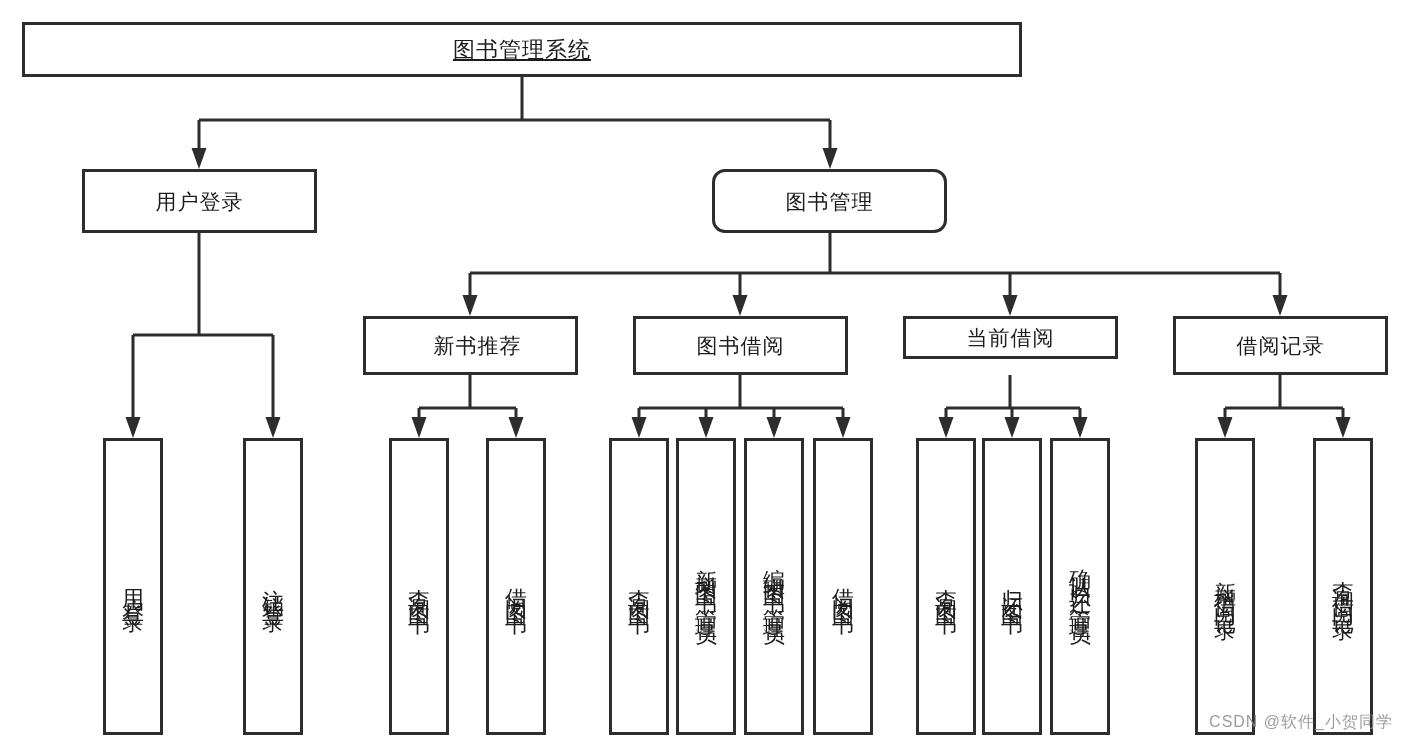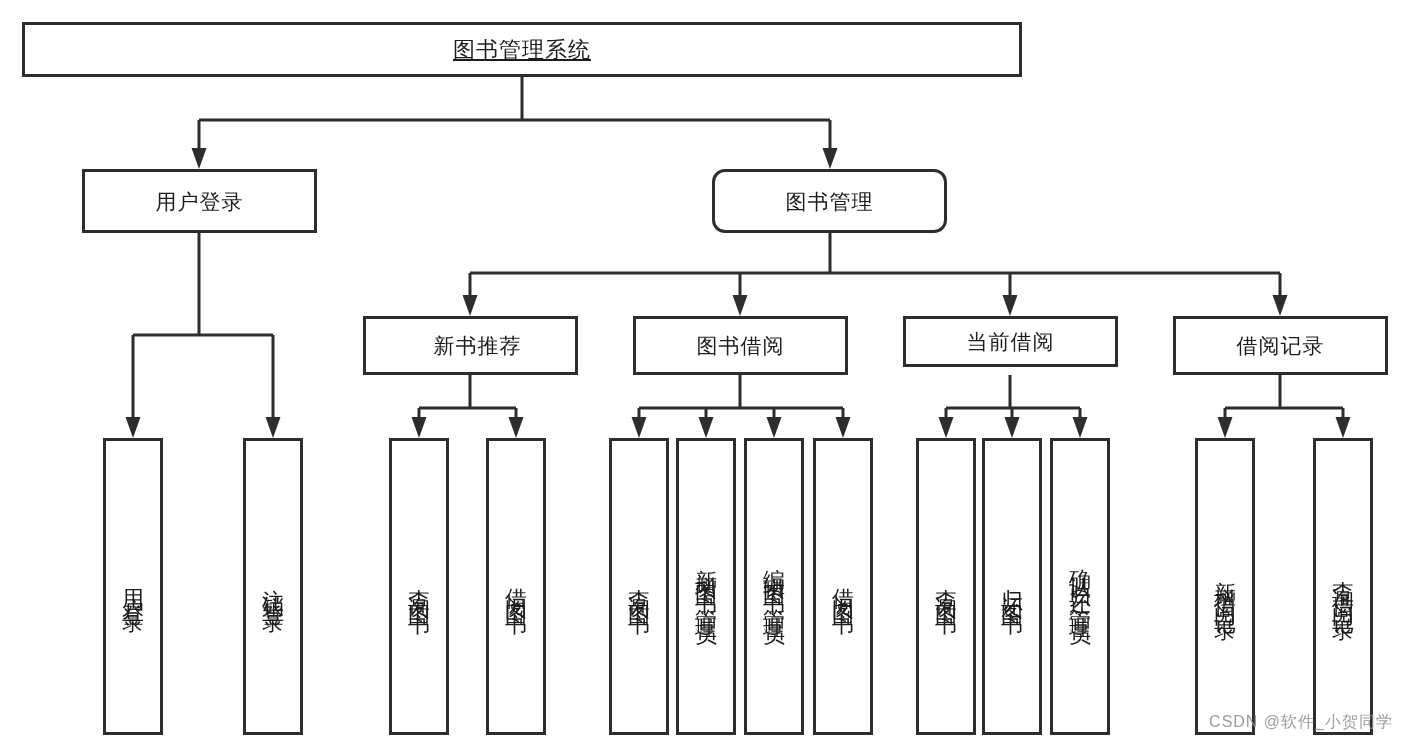--- a/index.html
+++ b/index.html
@@ -97,21 +97,21 @@
     <polygon points="1335.5,417 1350.5,417 1343,438"></polygon>
   </svg>
 
   <div class="node" style="left:22px; top:22px; width:1000px; height:55px;text-decoration:underline;">图书管理系统</div>
 
   <div class="node lvl" style="left:82px; top:169px; width:235px; height:64px;">用户登录</div>
   <div class="node lvl" style="left:712px; top:169px; width:235px; height:64px;border-radius:13px;">图书管理</div>
 
   <div class="node lvl" style="left:363px; top:316px; width:215px; height:59px;padding-left:14px;">新书推荐</div>
   <div class="node lvl" style="left:633px; top:316px; width:215px; height:59px;">图书借阅</div>
-  <div class="node lvl" style="left:903px; top:316px; width:215px; height:51px;">当前借阅</div>
+  <div class="node lvl" style="left:903px; top:316px; width:215px; height:43px;">当前借阅</div>
   <div class="node lvl" style="left:1173px; top:316px; width:215px; height:59px;">借阅记录</div>
 
   <div class="node v" style="left:103px; top:438px; width:60px; height:297px;">用户登录</div>
   <div class="node v" style="left:243px; top:438px; width:60px; height:297px;">注销登录</div>
 
   <div class="node v" style="left:389px; top:438px; width:60px; height:297px;">查询图书</div>
   <div class="node v" style="left:486px; top:438px; width:60px; height:297px;">借阅图书</div>
 
   <div class="node v" style="left:609px; top:438px; width:60px; height:297px;">查询图书</div>
   <div class="node v" style="left:676px; top:438px; width:60px; height:297px;">新增图书（管理员）</div>

